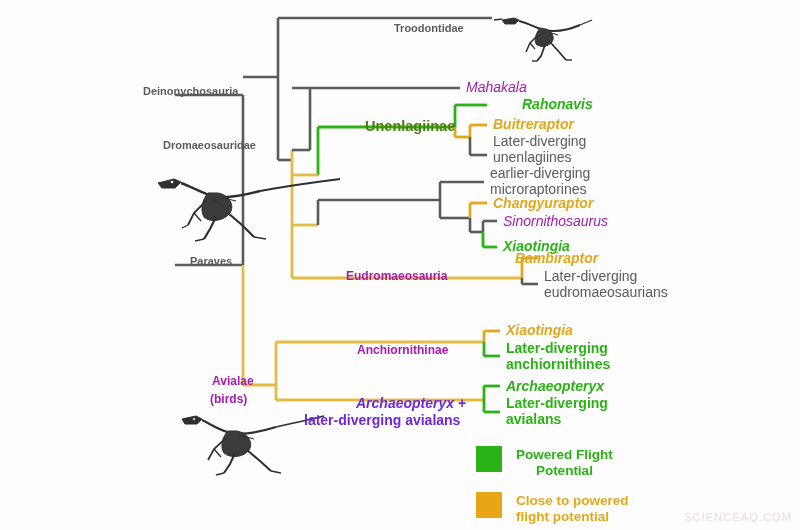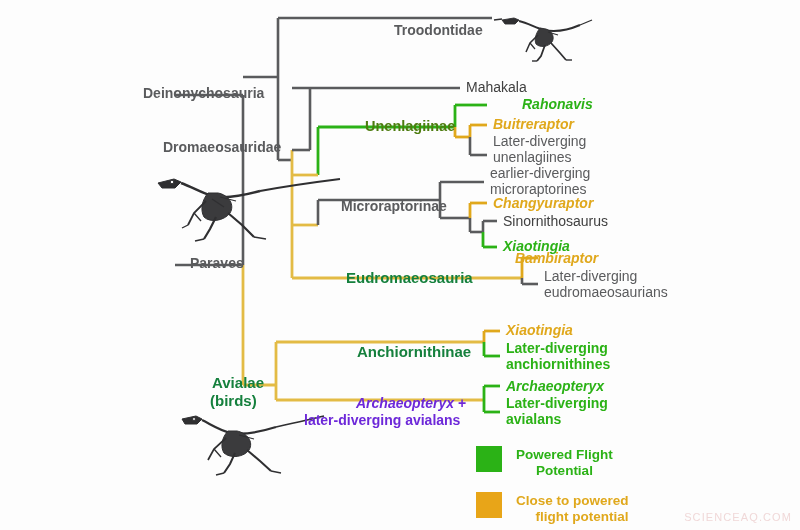--- a/index.html
+++ b/index.html
@@ -8,25 +8,25 @@
     background:#fdfdfd;
     font-family:"Liberation Sans", sans-serif;
     position:relative;
     overflow:hidden;
   }
   #canvas{position:absolute;left:0;top:0;width:800px;height:530px;}
   svg.tree{position:absolute;left:0;top:0;width:800px;height:530px;}
 
   .lbl{position:absolute;white-space:nowrap;line-height:1.08;}
 
-  .t-clade-gray{font-size:14px;font-weight:700;color:#5a5b5d;}
+  .t-clade-gray{font-size:11px;font-weight:700;color:#5a5b5d;}
   .t-clade-green{font-size:14.5px;font-weight:700;color:#4d7c0f;}
-  .t-clade-gold{font-size:15px;font-weight:700;color:#15803d;}
-
-  .t-tax-gray-i{font-size:14px;color:#404040;}
+  .t-clade-gold{font-size:12px;font-weight:700;color:#a21caf;}
+
+  .t-tax-gray-i{font-size:14px;font-style:italic;color:#a21caf;}
   .t-tax-green-i{font-size:14px;font-style:italic;font-weight:700;color:#2bb216;}
   .t-tax-gold-i{font-size:14px;font-style:italic;font-weight:700;color:#e0a81c;}
 
   .t-plain-gray{font-size:14px;color:#5a5b5d;}
   .t-plain-green{font-size:14px;font-weight:700;color:#2bb216;}
 
   .t-mixed-gold{font-size:14px;font-weight:700;color:#6d28d9;}
   .t-mixed-gold i{font-style:italic;}
 
   
@@ -202,21 +202,20 @@
   </svg>
 
   <div class="lbl t-clade-gray" style="left:190px;top:256px;">Paraves</div>
 
   <div class="lbl t-clade-gray" style="left:143px;top:86px;">Deinonychosauria</div>
 
   <div class="lbl t-clade-gray" style="left:163px;top:140px;">Dromaeosauridae</div>
 
   <div class="lbl t-clade-green" style="left:365px;top:119px;">Unenlagiinae</div>
 
-  <div class="lbl t-clade-gray" style="left:341px;top:199px;">Microraptorinae</div>
 
   <div class="lbl t-clade-gold" style="left:346px;top:270px;">Eudromaeosauria</div>
 
   <div class="lbl t-clade-gold" style="left:212px;top:375px;">Avialae</div>
   <div class="lbl t-clade-gold" style="left:210px;top:393px;">(birds)</div>
 
   <div class="lbl t-clade-gold" style="left:357px;top:344px;">Anchiornithinae</div>
 
   <div class="lbl t-mixed-gold" style="left:356px;top:396px;">
     <i>Archaeopteryx</i><span> +</span>
@@ -263,20 +262,20 @@
       <div class="sw sw-green"></div>
       <div class="leg-txt leg-green">
         <div>Powered Flight</div>
         <div style="text-align:center">Potential</div>
       </div>
     </div>
     <div class="leg-row">
       <div class="sw sw-gold"></div>
       <div class="leg-txt leg-gold">
         <div>Close to powered</div>
-        <div style="text-align:right">flight potential</div>
+        <div style="text-align:left">flight potential</div>
       </div>
     </div>
   </div>
 
   <div id="watermark">SCIENCEAQ.COM</div>
 
 </div>
 
 </body></html>

